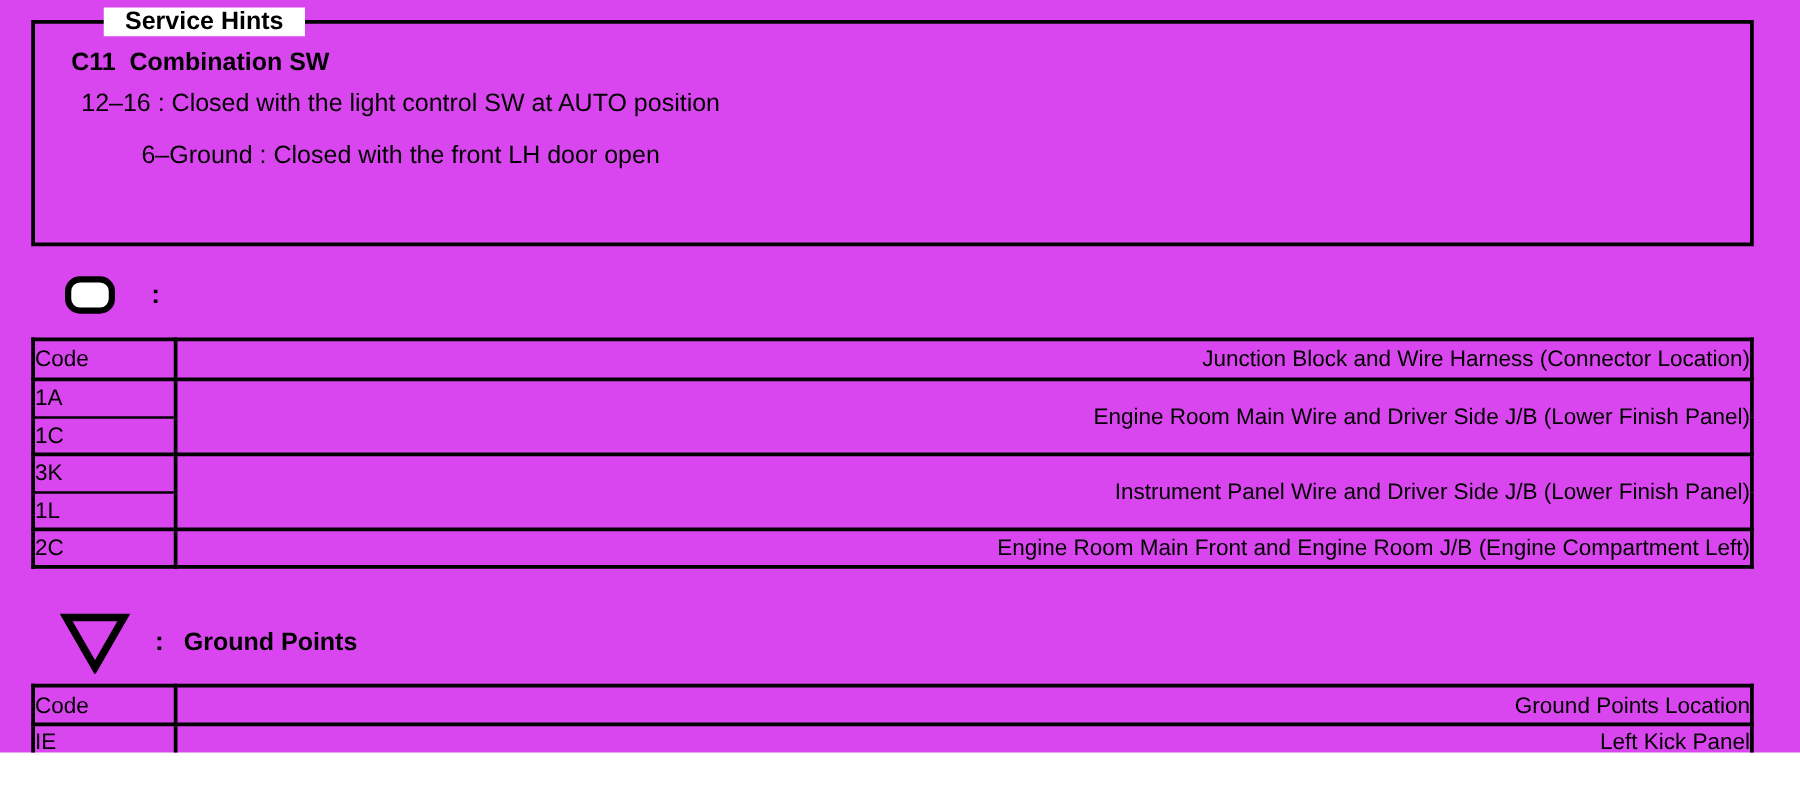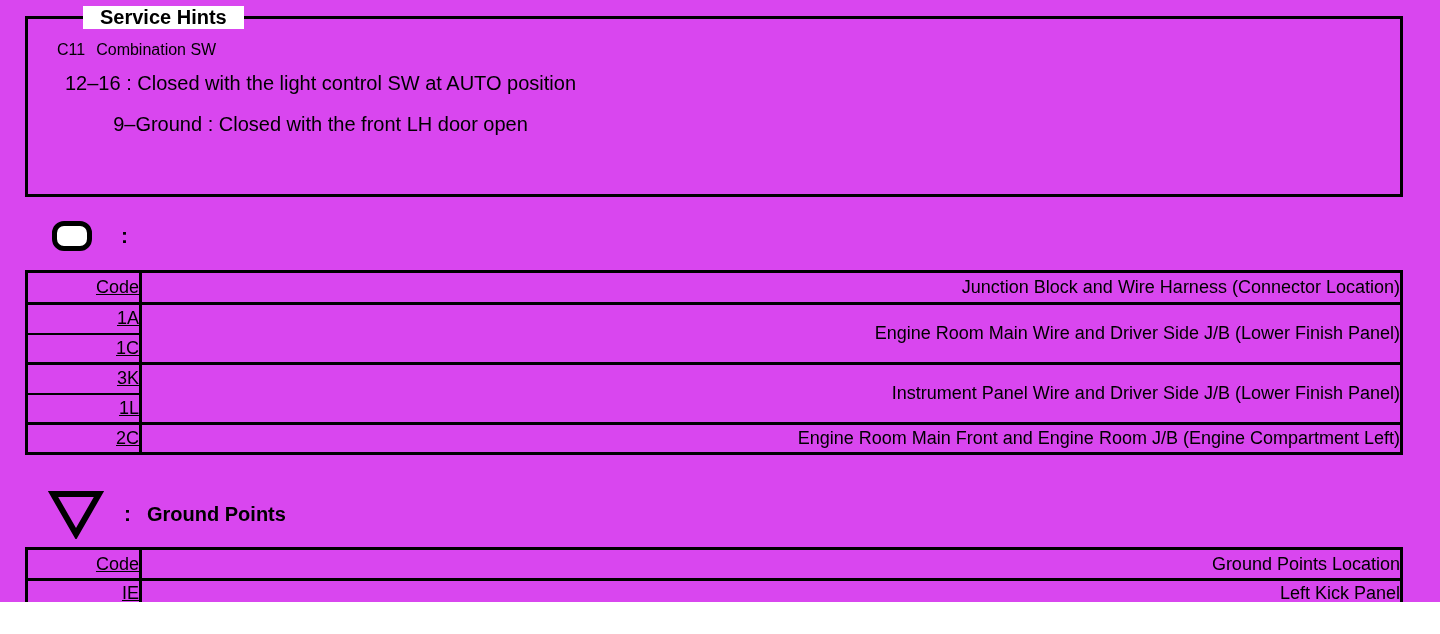--- a/index.html
+++ b/index.html
@@ -16,21 +16,21 @@
     width:1378px; height:181px;
     border:3px solid #000; box-sizing:border-box;
   }
   .hints-title {
     position:absolute; left:55px; top:-13px;
     background:#fff; padding:0 17px;
     font-size:20px; font-weight:bold; line-height:23px;
     white-space:nowrap;
   }
   .hints-body { position:absolute; left:29px; top:21px; }
-  .hint-heading { font-size:16px; font-weight:normal; line-height:20px; margin:0; white-space:nowrap; }
+  .hint-heading { font-size:20px; font-weight:bold; line-height:20px; margin:0; white-space:nowrap; }
   .hint-heading .hint-code { margin-right:11px; }
   .hint-detail { font-size:20px; font-weight:normal; line-height:20px; margin:13px 0 21px 8px; white-space:nowrap;text-align:center; }
 
   
   .sym-row { position:absolute; display:flex; align-items:center; }
   .row-junction { left:52px; top:219px; height:34px; }
   .row-ground   { left:48px; top:488px; height:52px; }
   .junction-symbol {
     width:30px; height:20px;
     border:5px solid #000; border-radius:12px;
@@ -47,21 +47,21 @@
     border-collapse:collapse; table-layout:fixed;
     width:1378px; font-size:18px;
   }
   .tbl-junction { top:270px; }
   .tbl-ground   { top:547px; }
   .dtable td {
     border:3px solid #000;
     padding:0; vertical-align:middle;
     overflow:hidden; white-space:nowrap;
   }
-  .dtable td.code { text-align:right;text-decoration:underline; }
+  .dtable td.code { text-align:left; }
   .dtable td.loc  { padding-left:10px; text-align:right; }
   .r-hdr  { height:32px; }
   .r-sub  { height:30px;padding-left:28px; }
   .r-one  { height:30px; }
   .g-hdr  { height:31px; }
   .g-row  { height:27px; }
   td.thin-b { border-bottom-width:2px; }
   td.thin-t { border-top-width:2px; }
 </style>
 </head>
@@ -71,21 +71,21 @@
 
   <div class="hints-box">
     <div class="hints-title">Service Hints</div>
 
     <div class="hints-body">
       <p class="hint-heading">
         <span class="hint-code">C11</span><span>Combination SW</span>
       </p>
       <p class="hint-detail">12–16 : Closed with the light control SW at AUTO position</p>
 
-      <p class="hint-detail">9–Ground : Closed with the front LH door open</p>
+      <p class="hint-detail">6–Ground : Closed with the front LH door open</p>
     </div>
   </div>
 
   <div class="sym-row row-junction">
     <div class="junction-symbol"></div>
     <span class="sym-colon colon-junction">:</span>
   </div>
 
   <table class="dtable tbl-junction">
     <colgroup>

